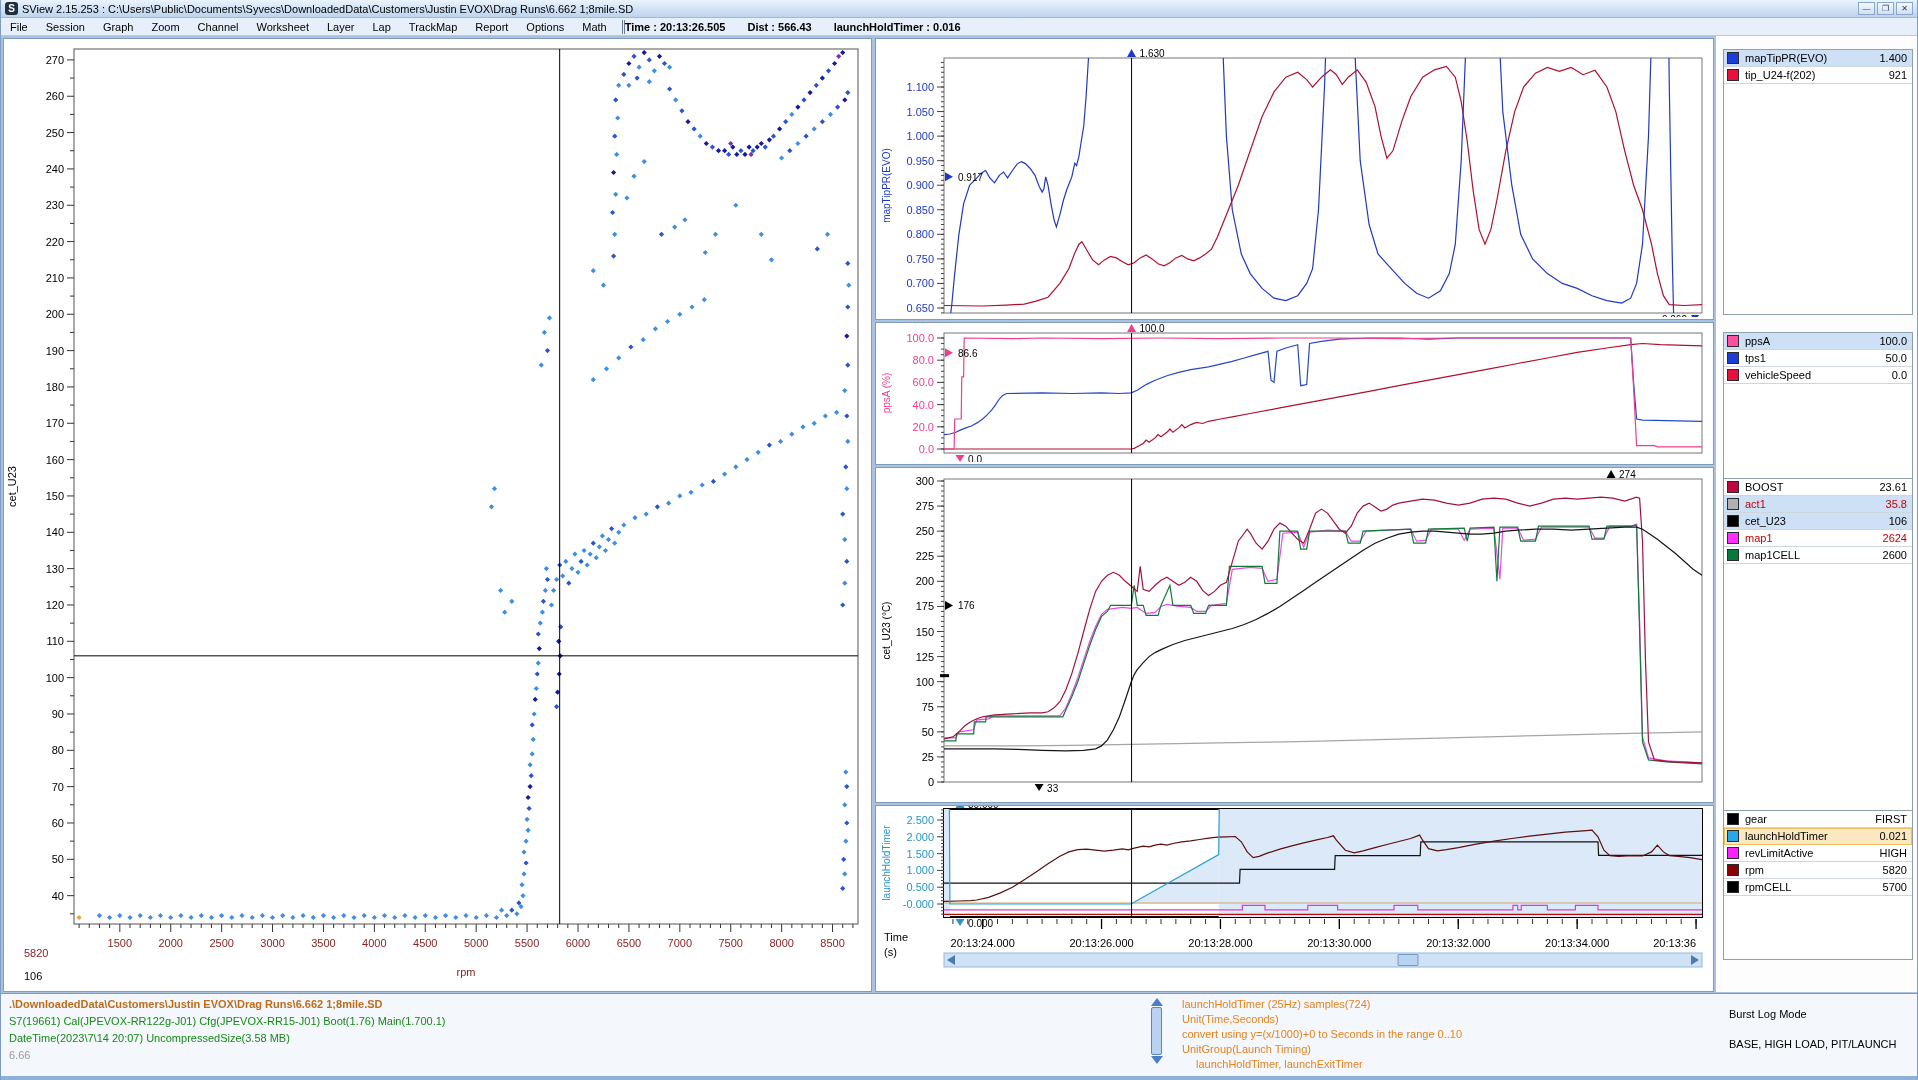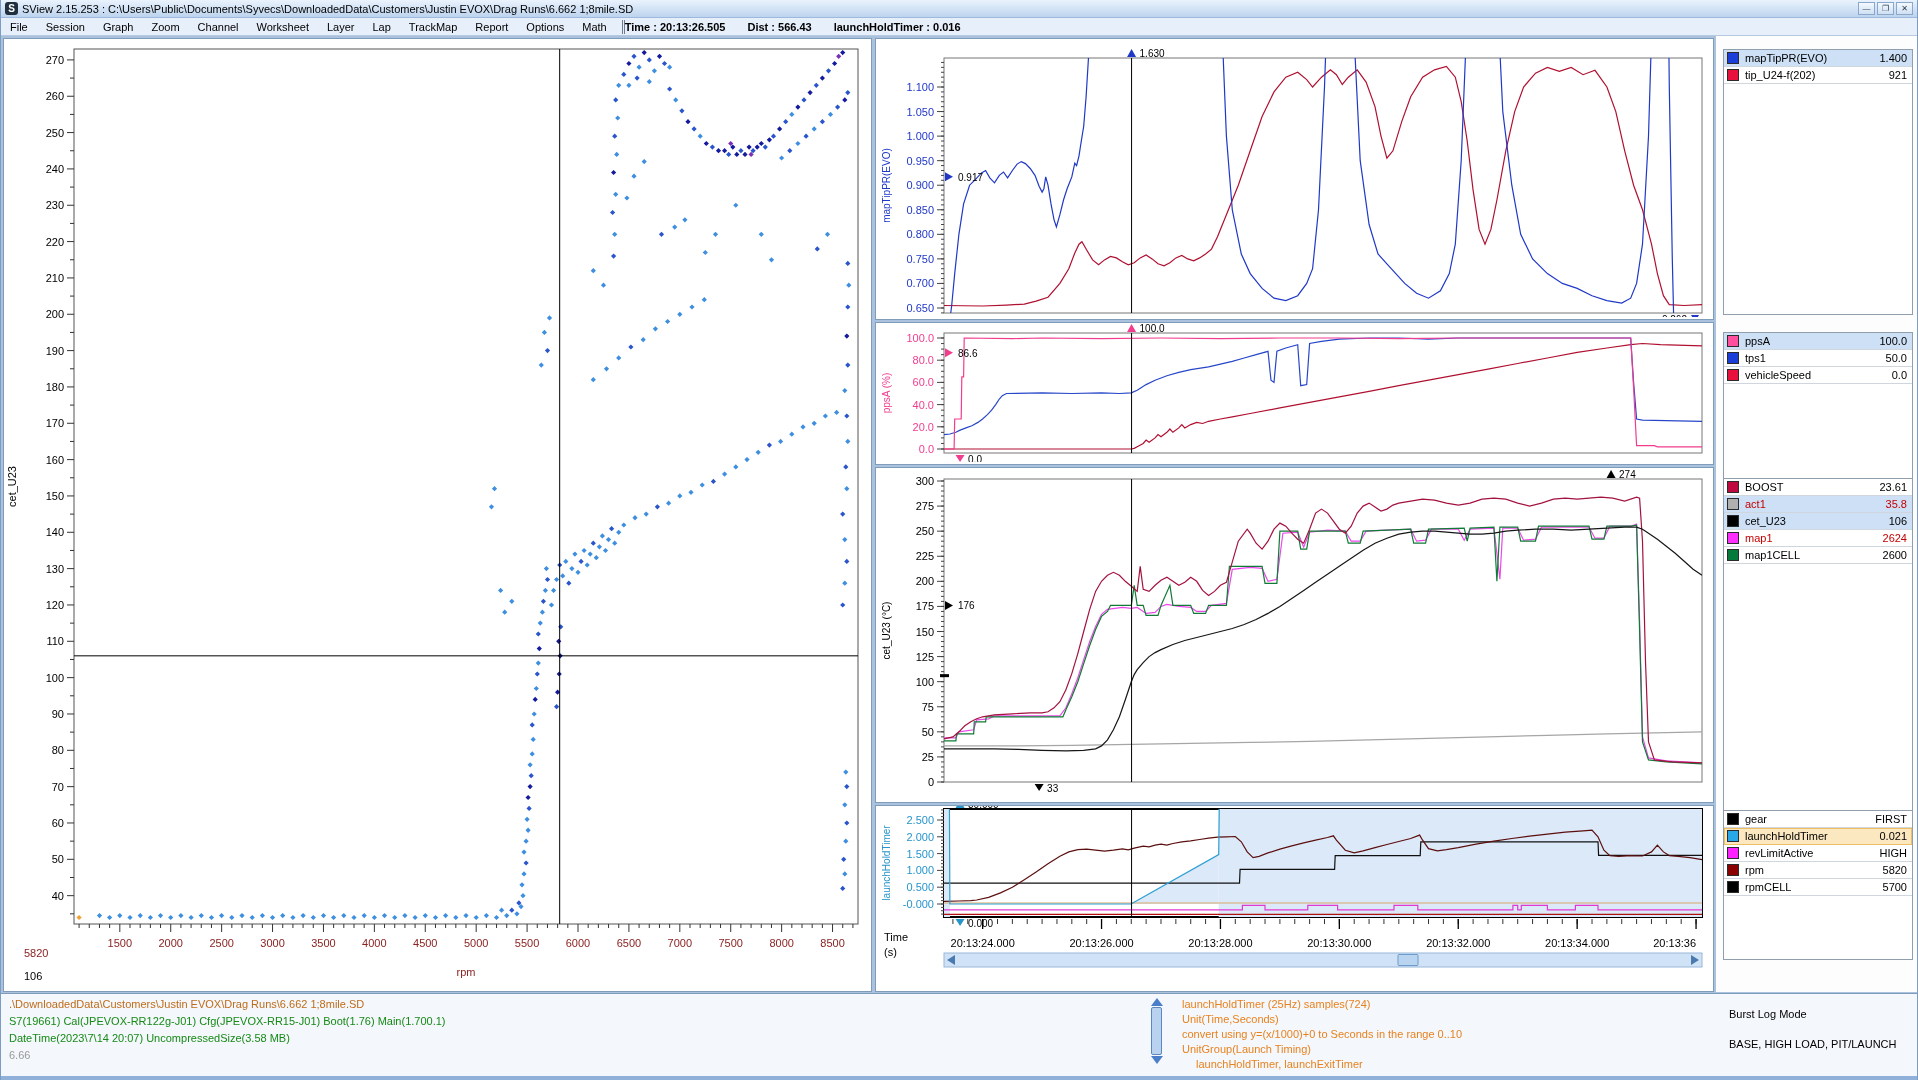--- a/index.html
+++ b/index.html
@@ -37,21 +37,21 @@
   .legend-row.selected{background:#cde0f6;}
   .legend-row.hl-orange{background:#fbe8c0;outline:1px solid #eebf62;outline-offset:-1px;}
   .legend-chip{width:12px;height:12px;border:1px solid #2b2b2b;margin-right:6px;flex:none;}
   .legend-name{flex:1;white-space:nowrap;overflow:hidden;}
   .legend-value{margin-left:8px;white-space:nowrap;}
   .red-text{color:#c40000;}
   
   #footer{position:absolute;left:0;top:993px;width:100%;height:83px;background:#f4f7fb;
     border-top:1px solid #7f9db9;}
   .f-line{position:absolute;white-space:nowrap;}
-  .f-orange{color:#bf6c1a;}
+  .f-orange{color:#bf6c1a;font-weight:bold;}
   .f-green{color:#168a16;}
   .f-gray{color:#9a9a9a;}
   .f-orange2{color:#e8821e;margin-left:14px;}
   #f-scroll{position:absolute;left:1148px;top:3px;width:15px;height:74px;}
   .f-arrow{width:0;height:0;border-left:6px solid transparent;border-right:6px solid transparent;margin:1px auto;}
   .f-arrow.up{border-bottom:8px solid #4a7ec8;}
   .f-arrow.down{border-top:8px solid #4a7ec8;}
   #f-thumb{width:11px;height:48px;margin:1px auto;background:#b9d2ef;border:1px solid #5f87b8;border-radius:2px;}
   #bottom-frame{position:absolute;left:0;top:1076px;width:100%;height:4px;background:#8fb0d8;}
   svg text{font-family:"Liberation Sans",sans-serif;}

